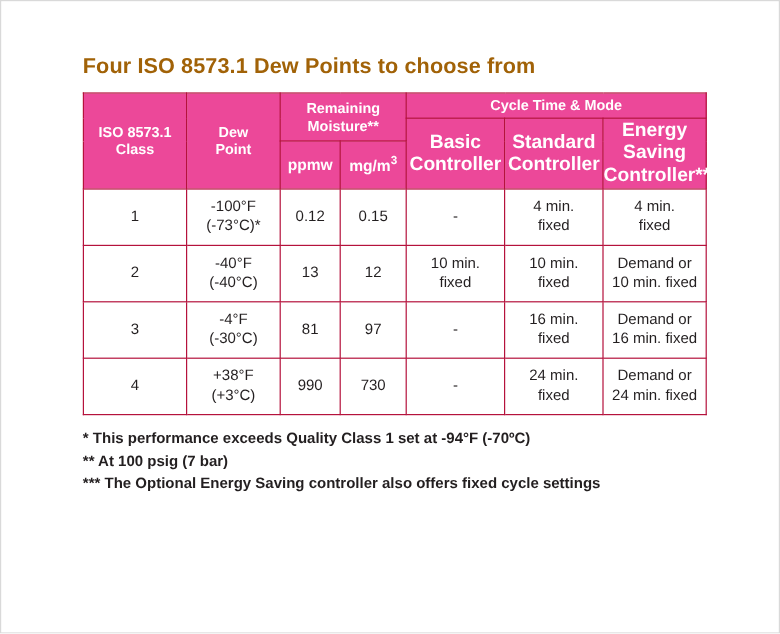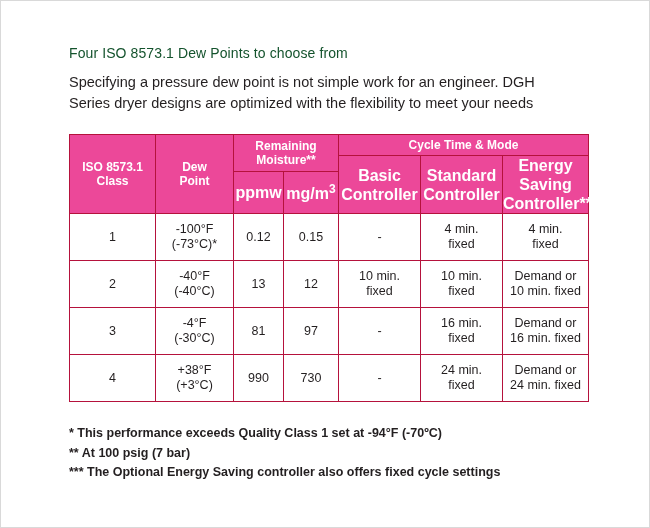--- a/index.html
+++ b/index.html
@@ -22,23 +22,23 @@
     border: 1px solid #d9d9d9;
     background: #ffffff;
   }
   .content {
     position: absolute;
     left: 68px;
     top: 44px;
     width: 520px;
   }
   .title {
-    font-size: 14px;
-    font-weight: normal;
-    color: #14532d;
+    font-size: 18px;
+    font-weight: bold;
+    color: #a16207;
     letter-spacing: 0.1px;
     margin: 0 0 11px 0;
   }
   .intro {
     font-size: 14.5px;
     line-height: 1.48;
     color: #231f20;
     margin: 0 0 19px 0;
     max-width: 470px;
   }
@@ -67,31 +67,31 @@
   }
   thead th.grp {
     height: 20px;
   }
   thead th.sub {
     height: 40px;
     font-size: 16px;
     margin-left: 48px;
   }
   thead th.small {
-    font-size: 16px;
+    font-size: 13px;
   }
   tbody td {
     color: #231f20;
     line-height: 1.25;
     height: 46px;
     padding: 3px 2px;
     font-size: 12.5px;
   }
   .notes {
-    margin-top: 22px;
+    margin-top: 10px;
     font-size: 12.5px;
     font-weight: bold;
     line-height: 1.55;
     color: #231f20;
   }
   .notes div {
     white-space: nowrap;
   }
   .sup {
     font-size: 0.75em;
@@ -99,21 +99,20 @@
   }
   .cell-lines span { display: block; }
 </style>
 </head>
 <body>
 
 <div class="page">
   <div class="content">
 
     <h1 class="title">Four ISO 8573.1 Dew Points to choose from</h1>
-    <p class="intro">Specifying a pressure dew point is not simple work for an engineer. DGH Series dryer designs are optimized with the flexibility to meet your needs</p>
 
     <table class="dew">
       <colgroup>
         <col style="width:86px">
         <col style="width:78px">
         <col style="width:50px">
         <col style="width:55px">
         <col style="width:82px">
         <col style="width:82px">
         <col style="width:86px">

